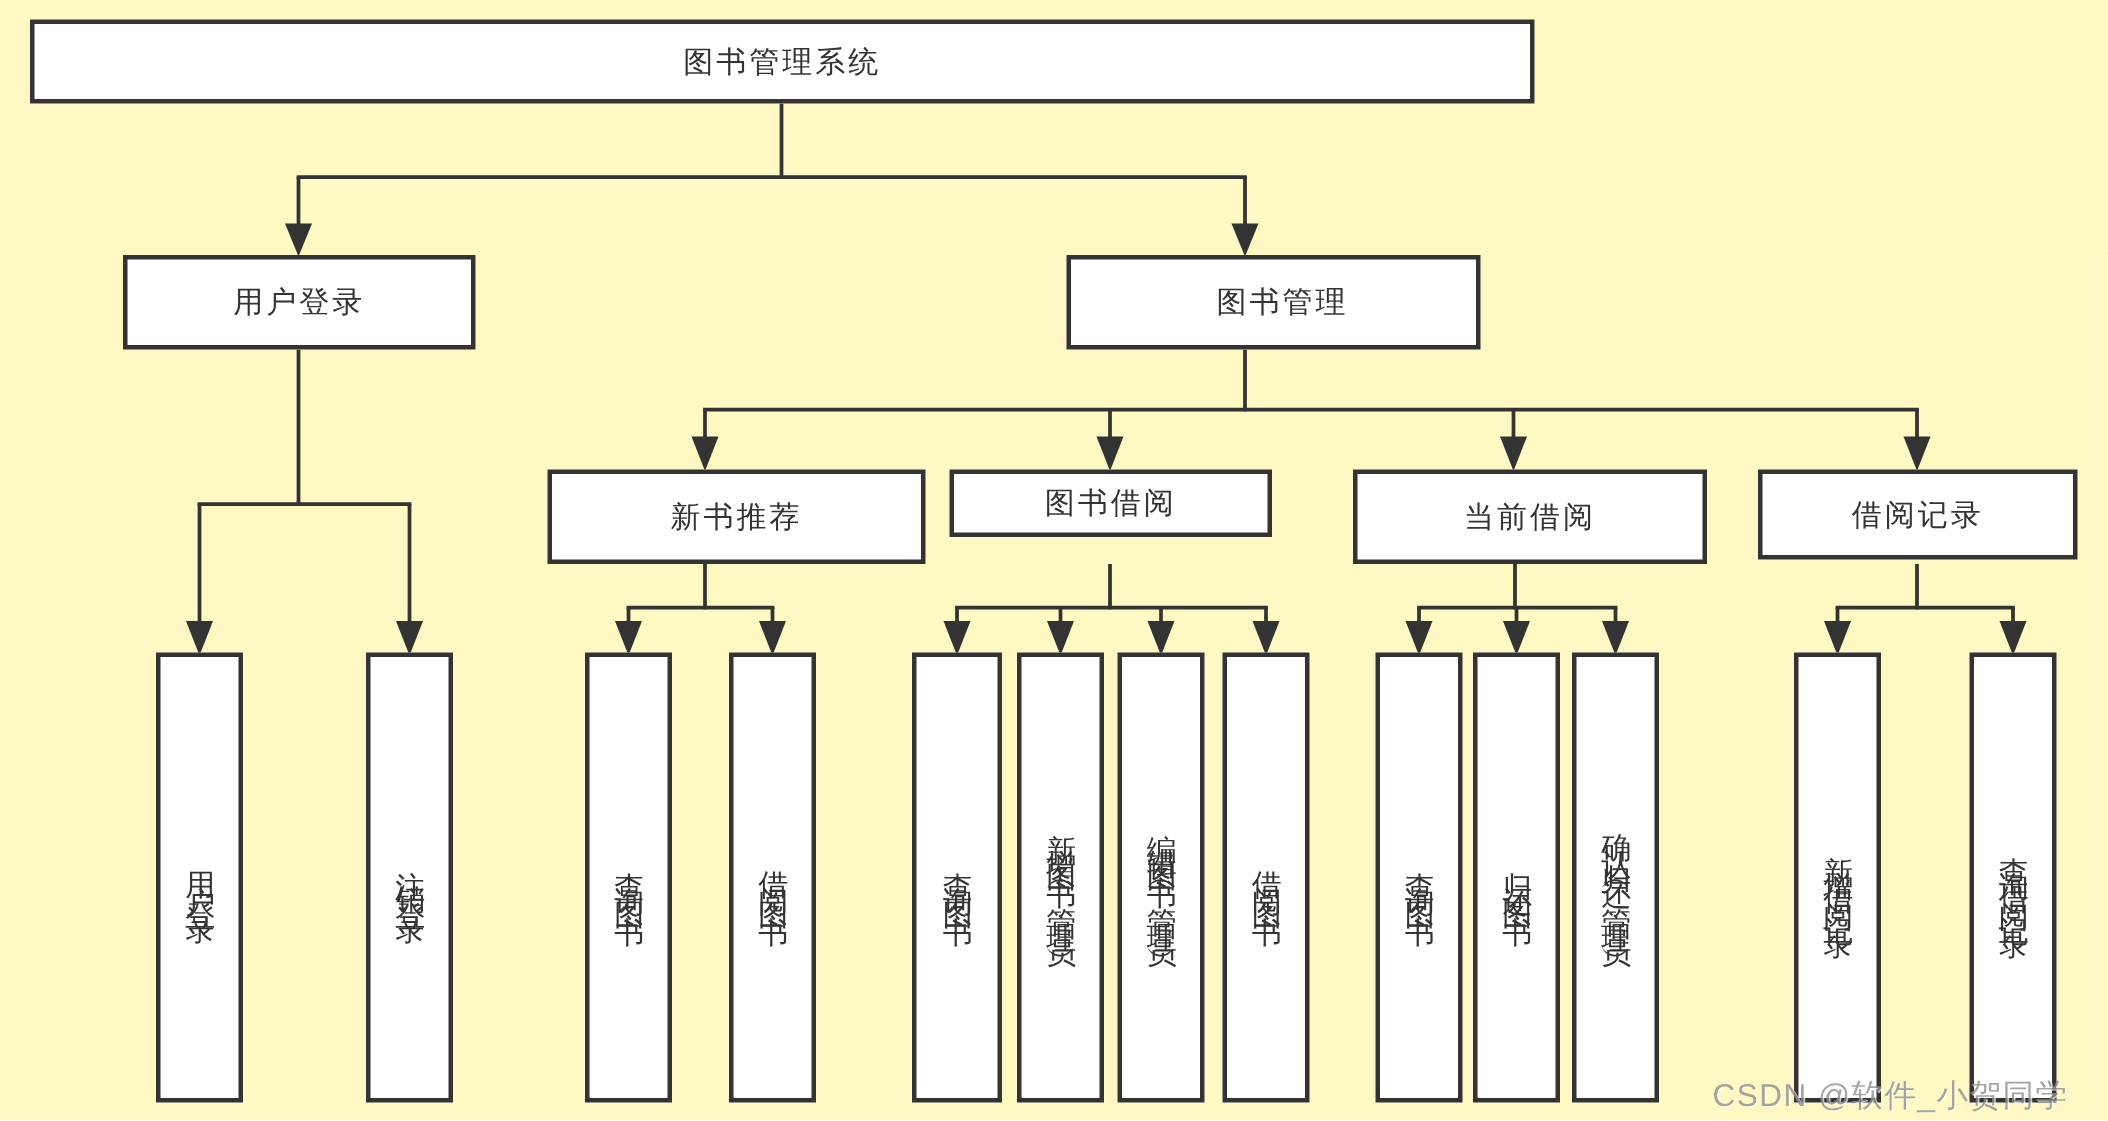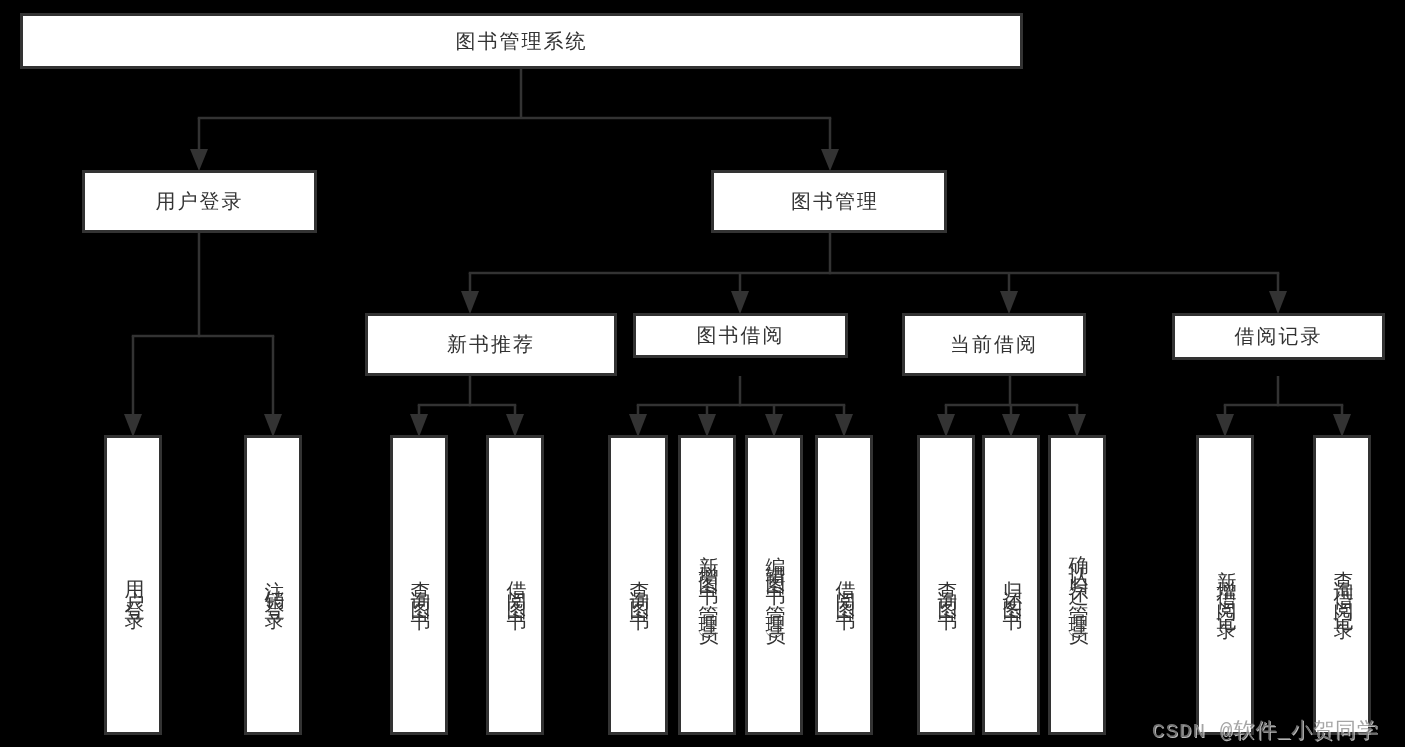--- a/index.html
+++ b/index.html
@@ -1,18 +1,18 @@
 <!DOCTYPE html>
 <html><head>
 <meta charset="utf-8">
 <style>
   html,body{margin:0;padding:0;background:#ffffff;}
   body{font-family:"Liberation Sans","DejaVu Sans",sans-serif;}
   .canvas{
-    position:relative;width:1405px;height:747px;background:#000000;overflow:hidden;font-family:Liberation Mono, monospace;
+    position:relative;width:1405px;height:747px;background:#fef9c3;overflow:hidden;
   }
   .connectors{position:absolute;left:0;top:0;width:1405px;height:747px;}
   .node{
     position:absolute;box-sizing:border-box;background:#ffffff;
     border:3px solid #333333;color:#333333;
     display:flex;align-items:center;justify-content:center;
     font-size:20px;letter-spacing:2px;white-space:nowrap;
   }
   .leaf{
     writing-mode:vertical-rl;text-orientation:mixed;
@@ -95,26 +95,26 @@
       <polygon points="1002,414 1020,414 1011,437"></polygon>
       <polygon points="1068,414 1086,414 1077,437"></polygon>
       <polygon points="1216,414 1234,414 1225,437"></polygon>
       <polygon points="1333,414 1351,414 1342,437"></polygon>
     </g>
   </svg>
 
   <div class="node" style="left:20px;top:13px;width:1003px;height:56px;">图书管理系统</div>
 
   <div class="node" style="left:82px;top:170px;width:235px;height:63px;">用户登录</div>
-  <div class="node" style="left:711px;top:170px;width:236px;height:63px;padding-left:12px;">图书管理</div>
+  <div class="node" style="left:711px;top:170px;width:276px;height:63px;padding-left:12px;">图书管理</div>
 
   <div class="node" style="left:365px;top:313px;width:252px;height:63px;">新书推荐</div>
   <div class="node" style="left:633px;top:313px;width:215px;height:45px;">图书借阅</div>
-  <div class="node" style="left:902px;top:313px;width:184px;height:63px;">当前借阅</div>
-  <div class="node" style="left:1172px;top:313px;width:213px;height:47px;">借阅记录</div>
+  <div class="node" style="left:902px;top:313px;width:236px;height:63px;">当前借阅</div>
+  <div class="node" style="left:1172px;top:313px;width:213px;height:60px;">借阅记录</div>
 
   <div class="node leaf" style="left:104px;">用户登录</div>
   <div class="node leaf" style="left:244px;">注销登录</div>
 
   <div class="node leaf" style="left:390px;">查询图书</div>
   <div class="node leaf" style="left:486px;">借阅图书</div>
 
   <div class="node leaf" style="left:608px;width:60px;">查询图书</div>
   <div class="node leaf" style="left:678px;">新增图书（管理员）</div>
   <div class="node leaf" style="left:745px;">编辑图书（管理员）</div>

